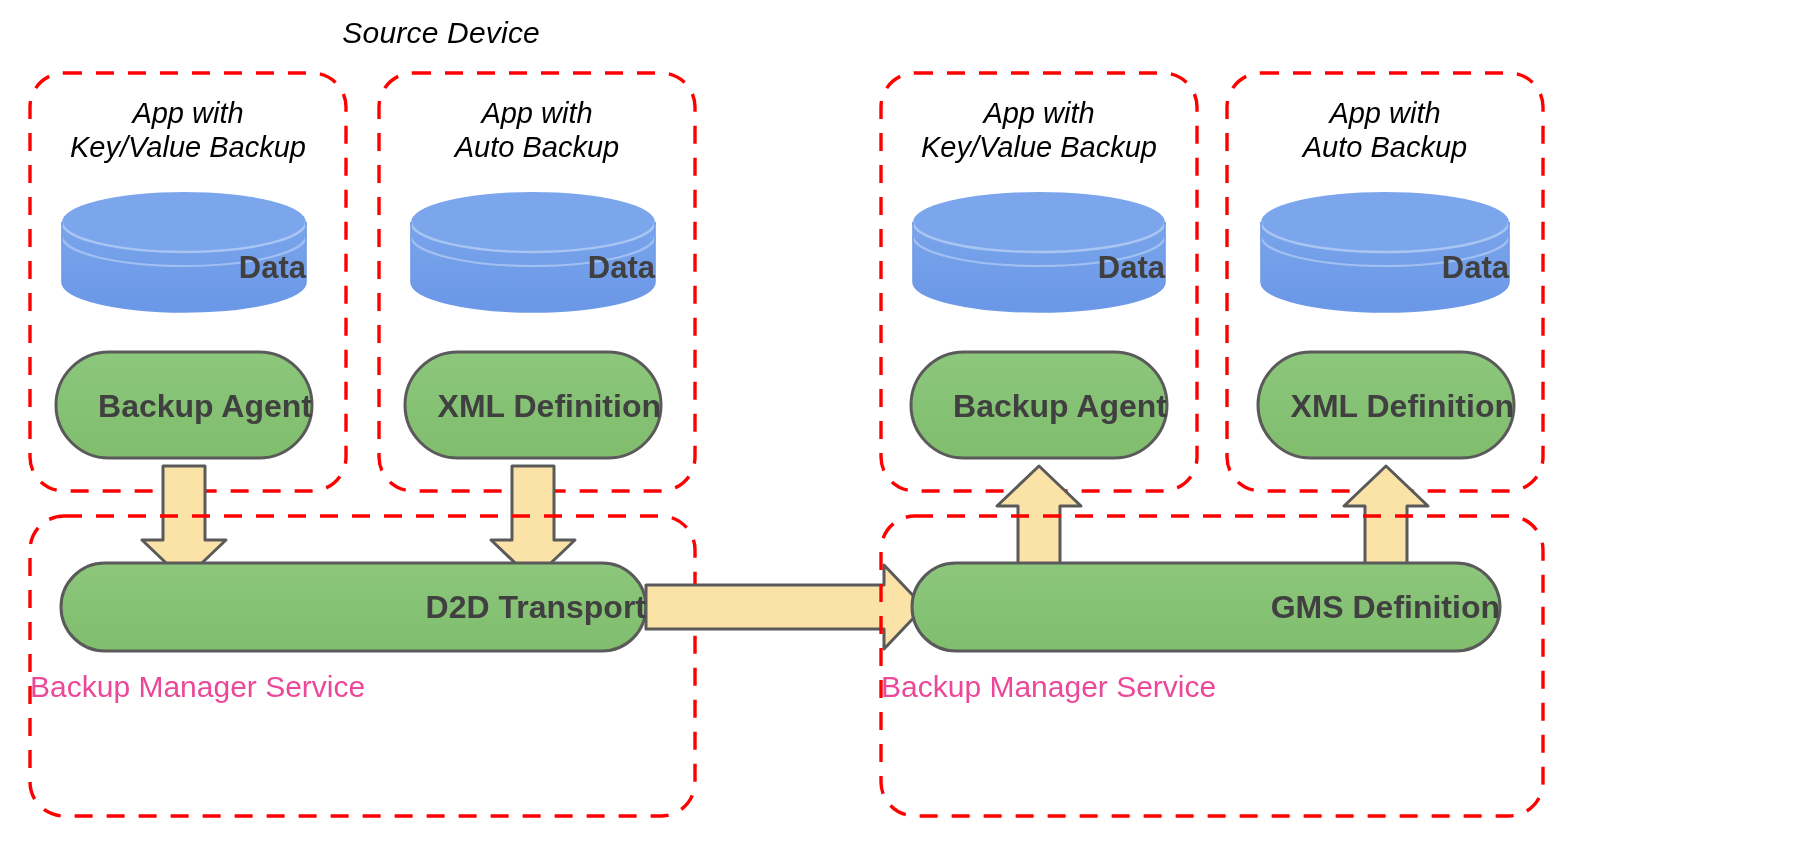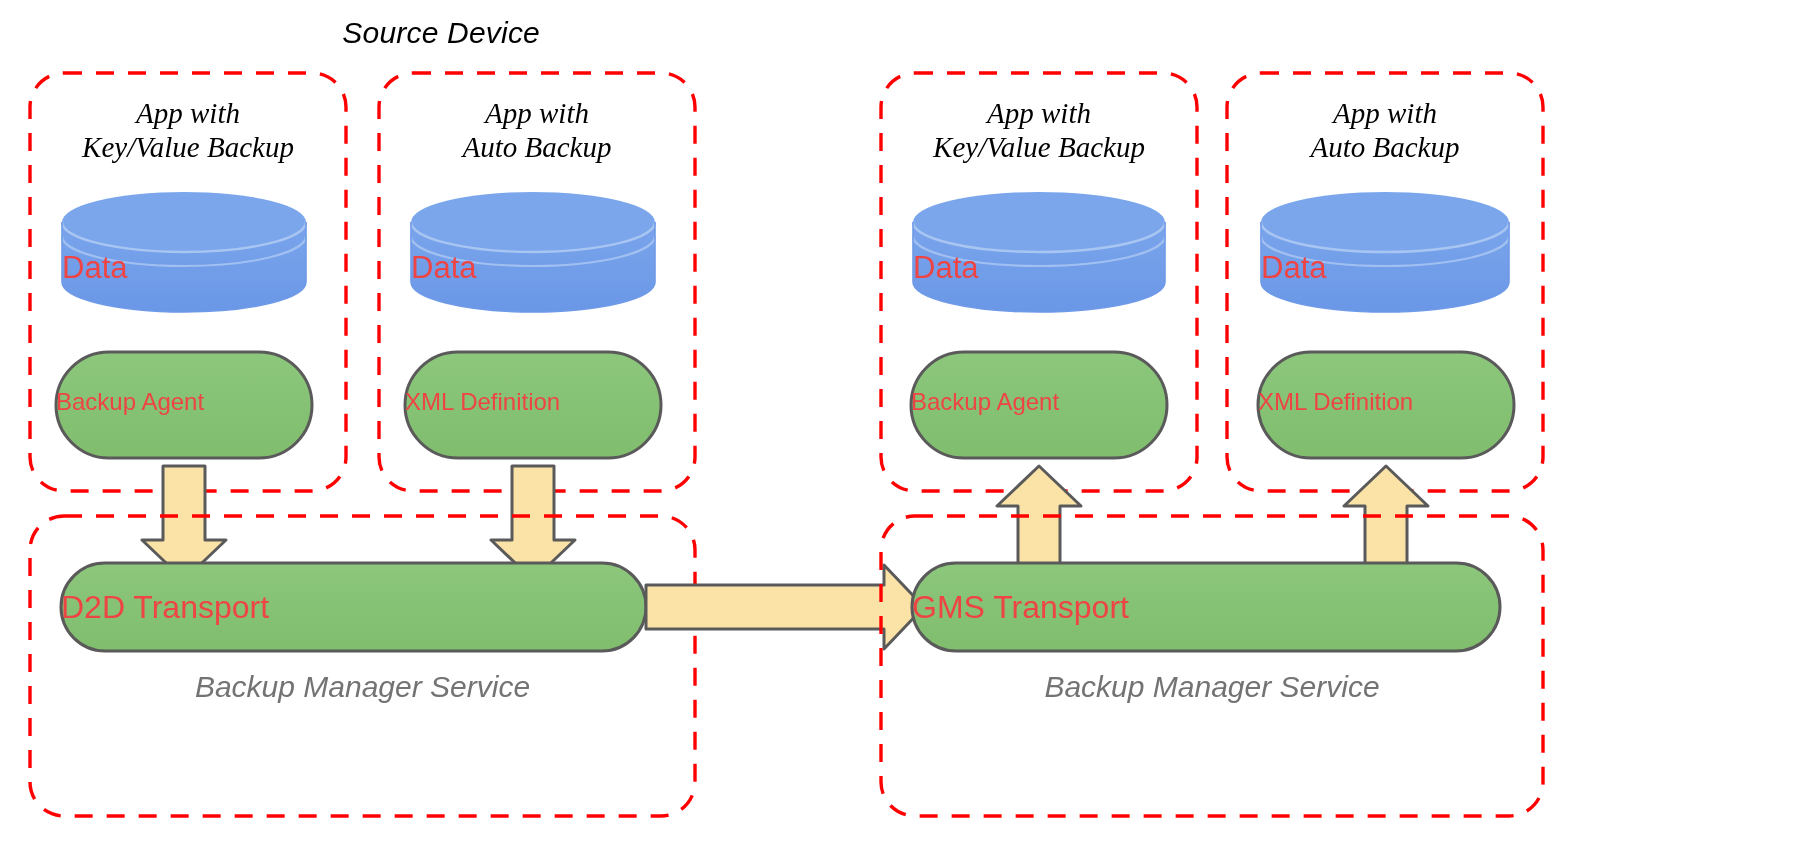--- a/index.html
+++ b/index.html
@@ -20,40 +20,38 @@
     letter-spacing:0.2px;
   }
   .app-title{
     position:absolute;
     font-style:italic;
     font-size:29px;
     line-height:34px;
     color:#000000;
     text-align:center;
     white-space:pre-line;
-    font-family:Liberation Serif, serif;
   }
   .bms-title{
     position:absolute;
-    font-style:italic;
     font-size:30px;
-    color:#737373;
-    text-align:center;
+    color:#ec4899;
+    text-align:left;
     white-space:nowrap;
   }
   .node-label{
     position:absolute;
-    color:#ef4444;
-    font-weight:normal;
-    text-align:left;
+    color:#404040;
+    font-weight:bold;
+    text-align:right;
     white-space:nowrap;
     pointer-events:none;
   }
   .cyl-label{font-size:31px;}
-  .pill-label{font-size:24px;}
+  .pill-label{font-size:32px;}
   .transport-label{font-size:32px;}
 </style>
 </head>
 <body>
 
 <div id="stage">
 
   <svg id="diagram" viewBox="0 0 1797 847" xmlns="http://www.w3.org/2000/svg">
     <defs>
       <linearGradient id="cylBody" x1="0" y1="0" x2="0" y2="1">
@@ -172,18 +170,18 @@
   <div class="node-label cyl-label" style="left:411px;top:250px;width:244px;">Data</div>
   <div class="node-label cyl-label" style="left:913px;top:250px;width:252px;">Data</div>
   <div class="node-label cyl-label" style="left:1261px;top:250px;width:248px;">Data</div>
 
   <div class="node-label pill-label" style="left:56px;top:388px;width:256px;">Backup Agent</div>
   <div class="node-label pill-label" style="left:405px;top:388px;width:256px;">XML Definition</div>
   <div class="node-label pill-label" style="left:911px;top:388px;width:256px;">Backup Agent</div>
   <div class="node-label pill-label" style="left:1258px;top:388px;width:256px;">XML Definition</div>
 
   <div class="node-label transport-label" style="left:61px;top:589px;width:585px;">D2D Transport</div>
-  <div class="node-label transport-label" style="left:912px;top:589px;width:588px;">GMS Transport</div>
+  <div class="node-label transport-label" style="left:912px;top:589px;width:588px;">GMS Definition</div>
 
   <div class="bms-title" style="left:30px;top:670px;width:665px;">Backup Manager Service</div>
   <div class="bms-title" style="left:881px;top:670px;width:662px;">Backup Manager Service</div>
 
 </div>
 
 </body></html>

